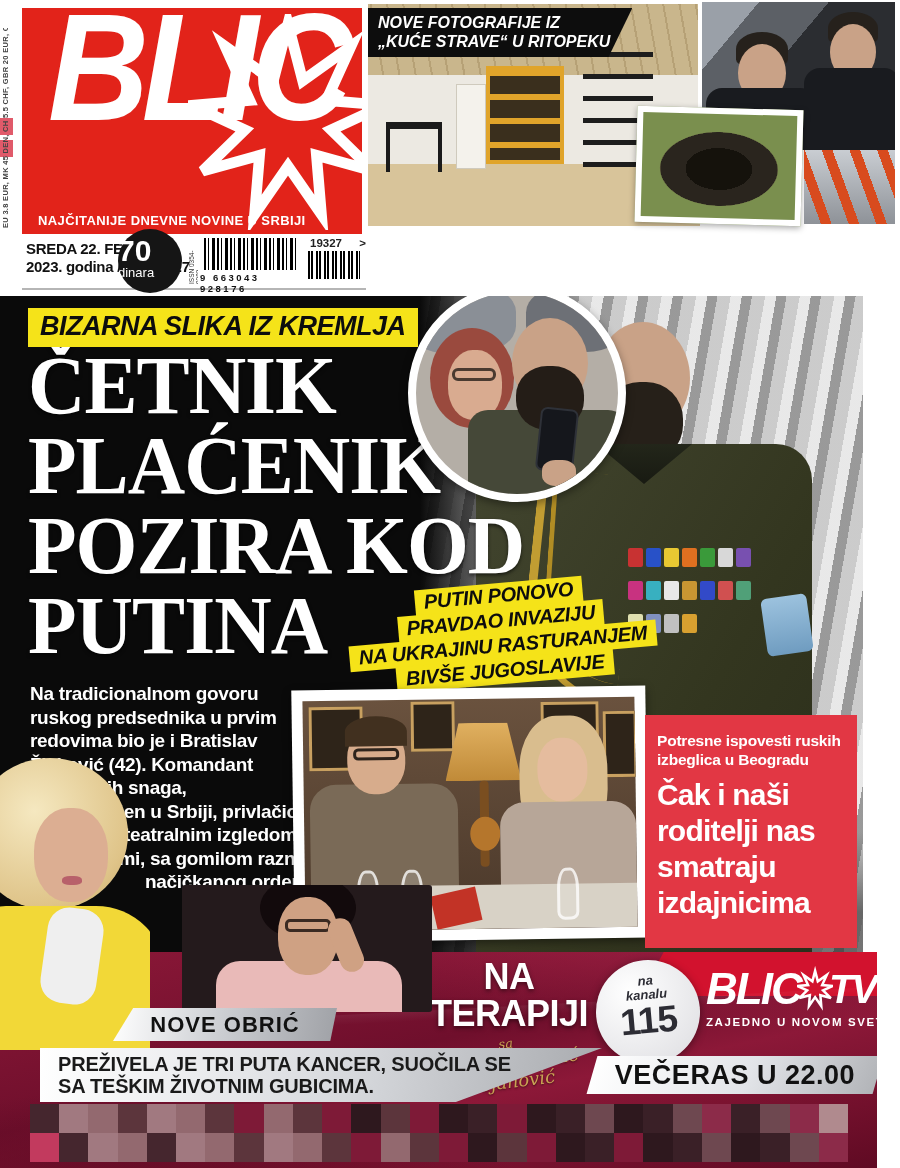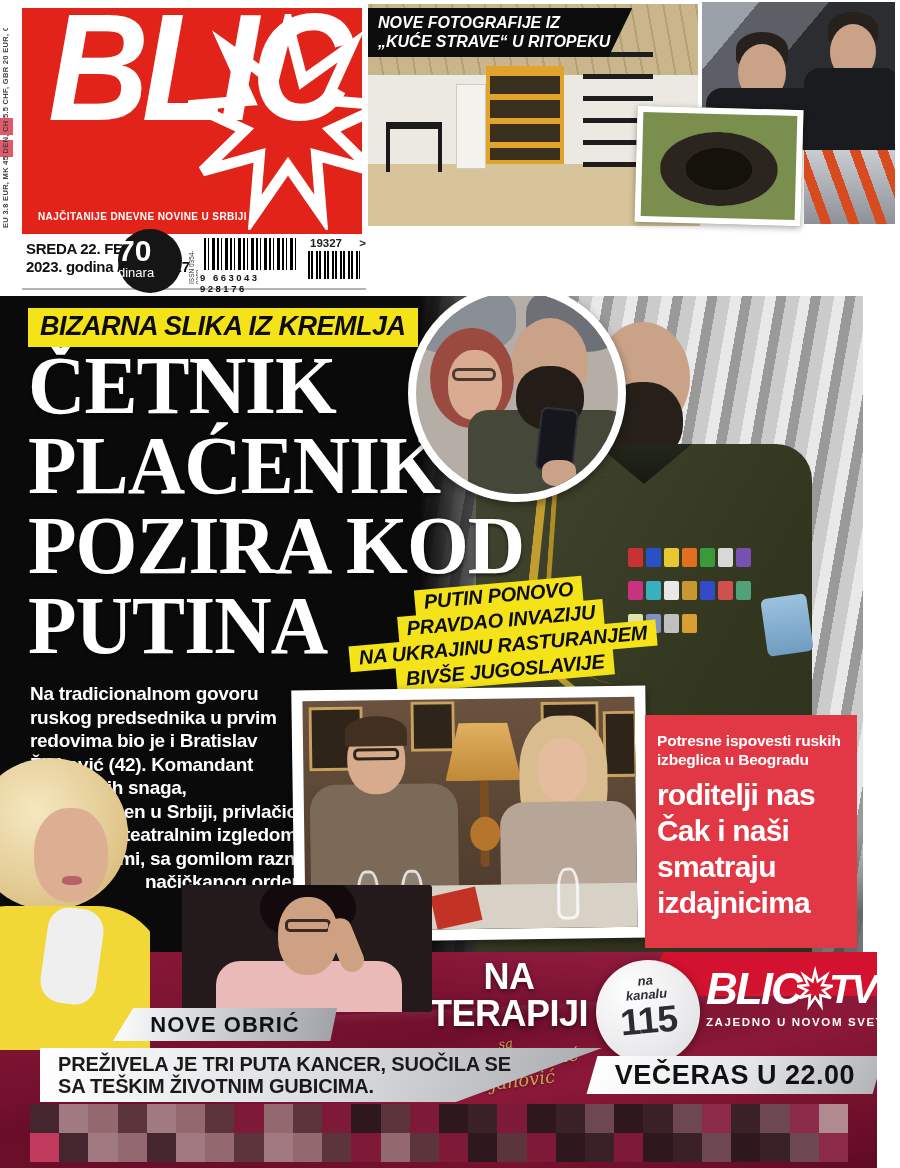--- a/index.html
+++ b/index.html
@@ -20,22 +20,22 @@
     position:absolute; left:22px; top:8px; width:340px; height:226px;
     background:#e2231a; overflow:hidden;
   }
   .logo-burst { position:absolute; right:-26px; top:6px; width:200px; height:216px; }
   .logo-text {
     position:absolute; left:26px; top:-28px;
     font-size:152px; font-weight:900; font-style:italic; color:#fff;
     letter-spacing:-8px; transform:scaleX(.92); transform-origin:left top;
   }
   .logo-tagline {
-    position:absolute; left:16px; bottom:12px;
-    font-size:10px; font-weight:800; color:#fff; letter-spacing:.4px;text-align:center;
+    position:absolute; left:16px; bottom:6px;
+    font-size:13px; font-weight:800; color:#fff; letter-spacing:.4px;text-align:center;
   }
   .info-strip {
     position:absolute; left:22px; top:236px; width:344px; height:54px;
     border-bottom:2px solid #b5b5b5;
   }
   .date-block { position:absolute; left:4px; top:4px; font-size:15px; font-weight:800; color:#111; line-height:18px; letter-spacing:-.3px;}
   .price-circle {
     position:absolute; left:96px; top:-7px; width:64px; height:64px; border-radius:50%;
     background:#151515; color:#fff; text-align:left;
   }
@@ -424,22 +424,22 @@
         <div class="c-glass" style="left:252px;"></div>
       </div>
     </div>
 
     <div class="refugee-box">
       <div class="refugee-kicker">
         <div>Potresne ispovesti ruskih</div>
         <div>izbeglica u Beogradu</div>
       </div>
       <div class="refugee-headline">
+        <div>Čak i naši</div>
         <div>roditelji nas</div>
-        <div>Čak i naši</div>
         <div>smatraju</div>
         <div>izdajnicima</div>
       </div>
     </div>
   </div>
 
   <div class="blonde-woman">
     <div class="bw-hair"></div>
     <div class="bw-face"></div>
     <div class="bw-lips"></div>

